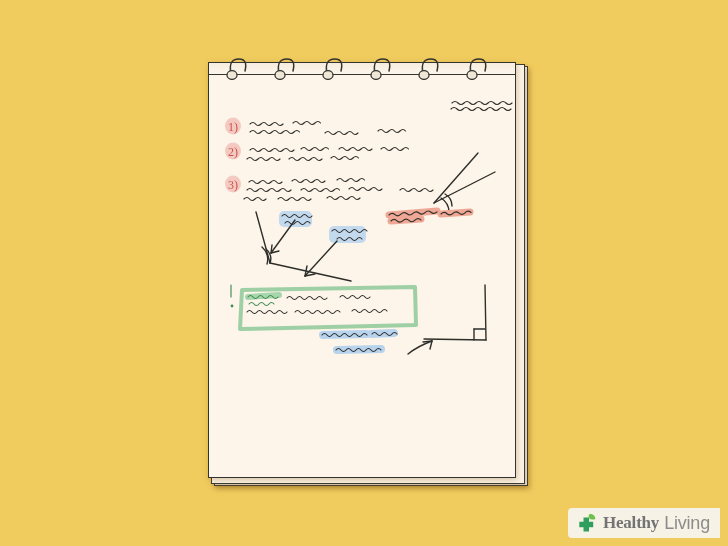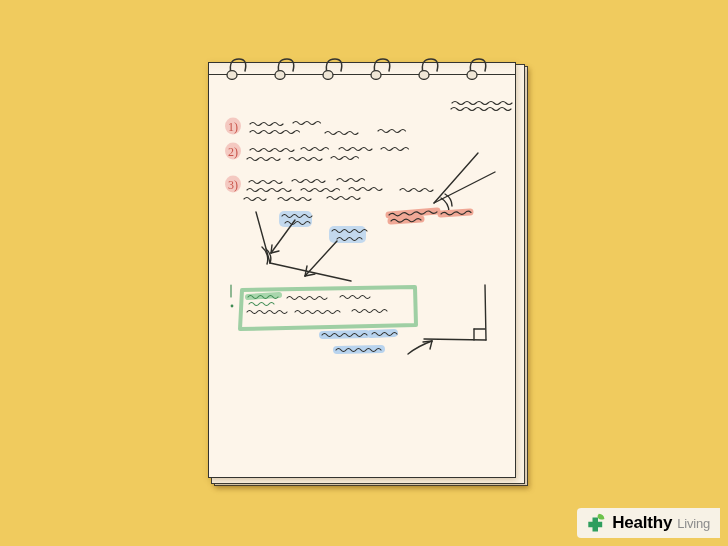--- a/index.html
+++ b/index.html
@@ -36,22 +36,22 @@
   }
   .rings{position:absolute;top:-14px;left:0;width:100%;height:32px;pointer-events:none;}
   .paper-svg{position:absolute;top:0;left:0;}
   
   #logo{
     position:absolute;right:8px;bottom:8px;
     height:30px;padding:0 10px 0 8px;
     display:flex;align-items:center;gap:5px;
     background:#f7f2e6;border-radius:4px 0 0 4px;
   }
-  #logo .word1{font-size:17px;font-weight:bold;color:#000000;letter-spacing:-.2px;}
-  #logo .word2{font-size:13px;font-weight:normal;color:#8c8c8c;letter-spacing:-.2px;}
+  #logo .word1{font-size:17px;font-weight:bold;color:#737373;letter-spacing:-.2px;font-family:Liberation Serif, serif;}
+  #logo .word2{font-size:18px;font-weight:normal;color:#8c8c8c;letter-spacing:-.2px;}
 </style>
 </head>
 <body>
 
 <div id="stage">
 
   <div id="notepad">
 
     <div class="page-stack"></div>
     <div class="page-stack s2"></div>

